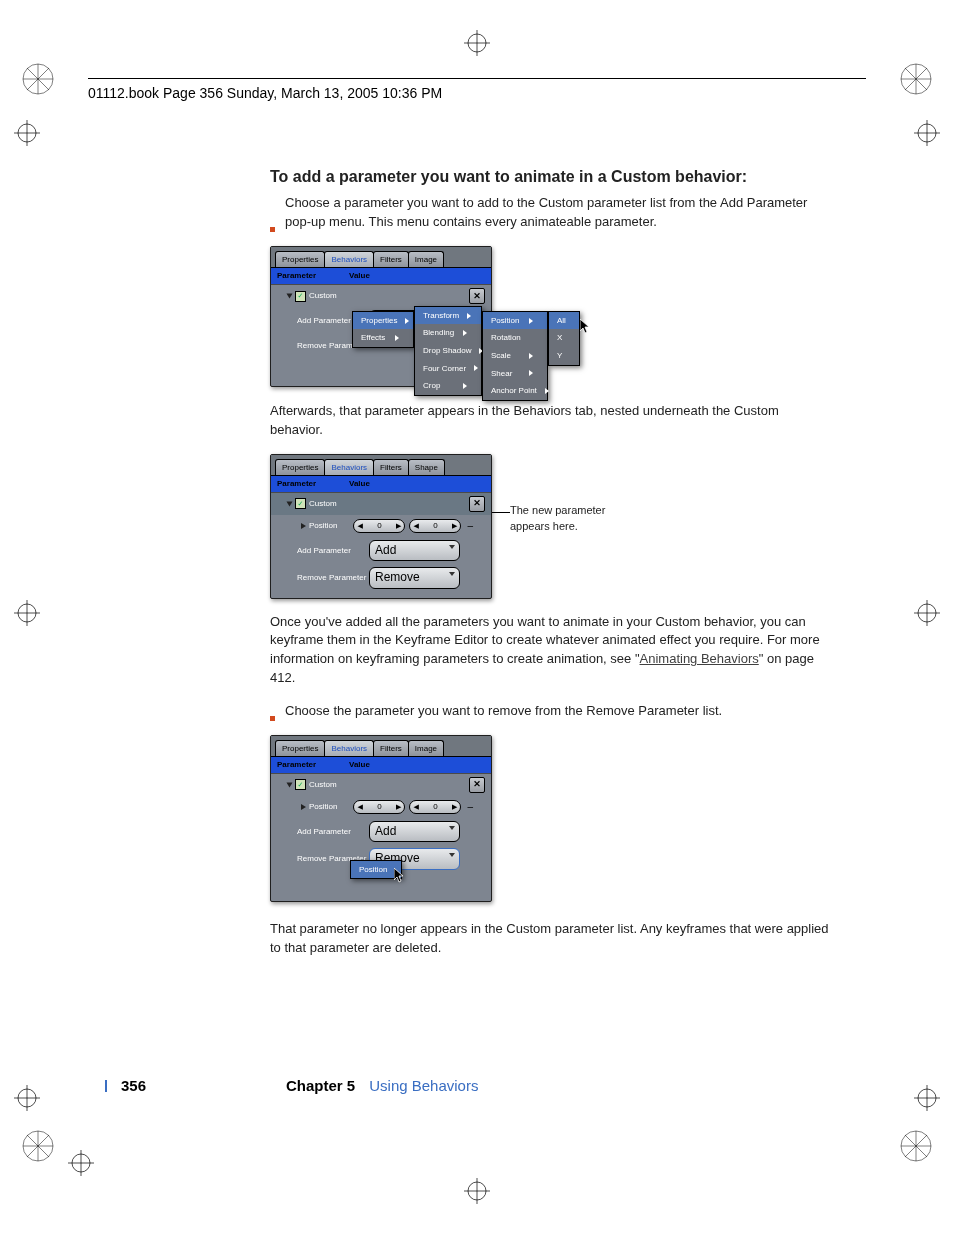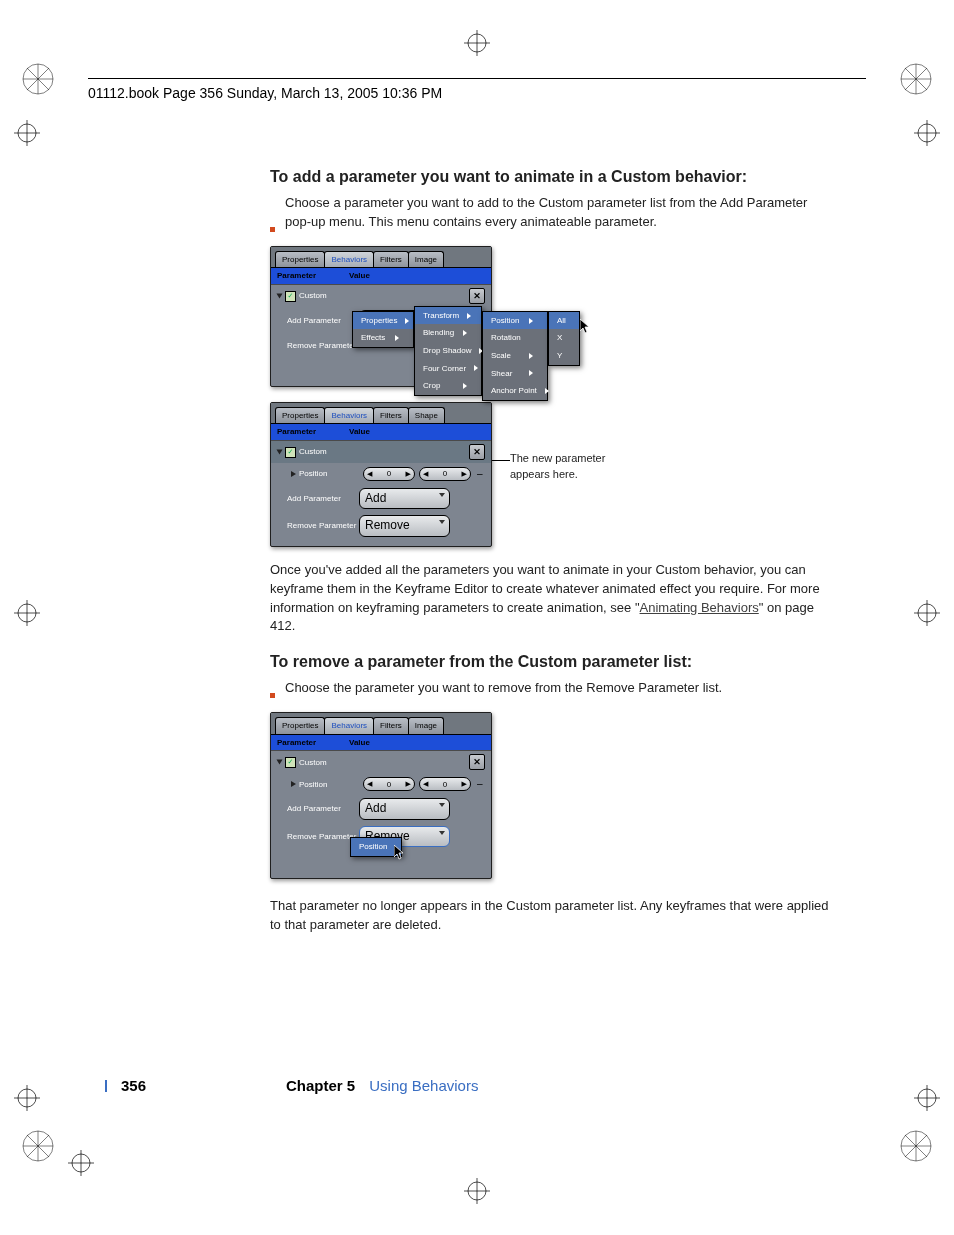--- a/index.html
+++ b/index.html
@@ -97,21 +97,21 @@
     color: #000;
     background: #1d4ed8;
     border-top: 1px solid #000;
     border-bottom: 1px solid #4a4a4a;
     padding: 2px 6px;
   }
   .phdr .col-a { width: 72px; }
   .prow {
     display: flex;
     align-items: center;
-    padding: 3px 6px;
+    padding: 3px 16px;
     min-height: 16px;
   }
   .plabel {
     width: 72px;
     font-size: 8px;
     color: #fff;
     display: flex;
     align-items: center;
     gap: 3px;
   }
@@ -411,20 +411,21 @@
           <span>Y</span>
         </div>
     </div>
     <div class="cursor" style="left:310px;top:73px;">
       <svg viewBox="0 0 12 16">
           <path d="M0 0 L0 12 L3 9 L5 14 L7 13 L5 8 L9 8 Z" fill="#000" stroke="#fff" stroke-width="0.8"></path>
         </svg>
     </div>
   </div>
 
+  <p class="para">Afterwards, that parameter appears in the Behaviors tab, nested underneath the Custom behavior.</p>
 
   <div class="callout-wrap">
     <div class="panel">
       <div class="tabs">
         <div class="tab">Properties</div>
         <div class="tab sel">Behaviors</div>
         <div class="tab">Filters</div>
         <div class="tab">Shape</div>
       </div>
       <div class="phdr">
@@ -473,21 +474,20 @@
       <div style="height:6px;"></div>
     </div>
     <div class="callout-line"></div>
     <div class="callout-text">The new parameter appears here.</div>
   </div>
 
   <p class="para">
     <span>Once you've added all the parameters you want to animate in your Custom behavior, you can keyframe them in the Keyframe Editor to create whatever animated effect you require. For more information on keyframing parameters to create animation, see "</span><a class="link" href="#">Animating Behaviors</a><span>" on page 412.</span>
   </p>
 
-  <h4>To remove a parameter from the Custom parameter list:</h4>
   <div class="bullet-row">
     <div class="sq"></div>
     <div>Choose the parameter you want to remove from the Remove Parameter list.</div>
   </div>
 
   <div style="position:relative;">
     <div class="panel">
       <div class="tabs">
         <div class="tab">Properties</div>
         <div class="tab sel">Behaviors</div>

